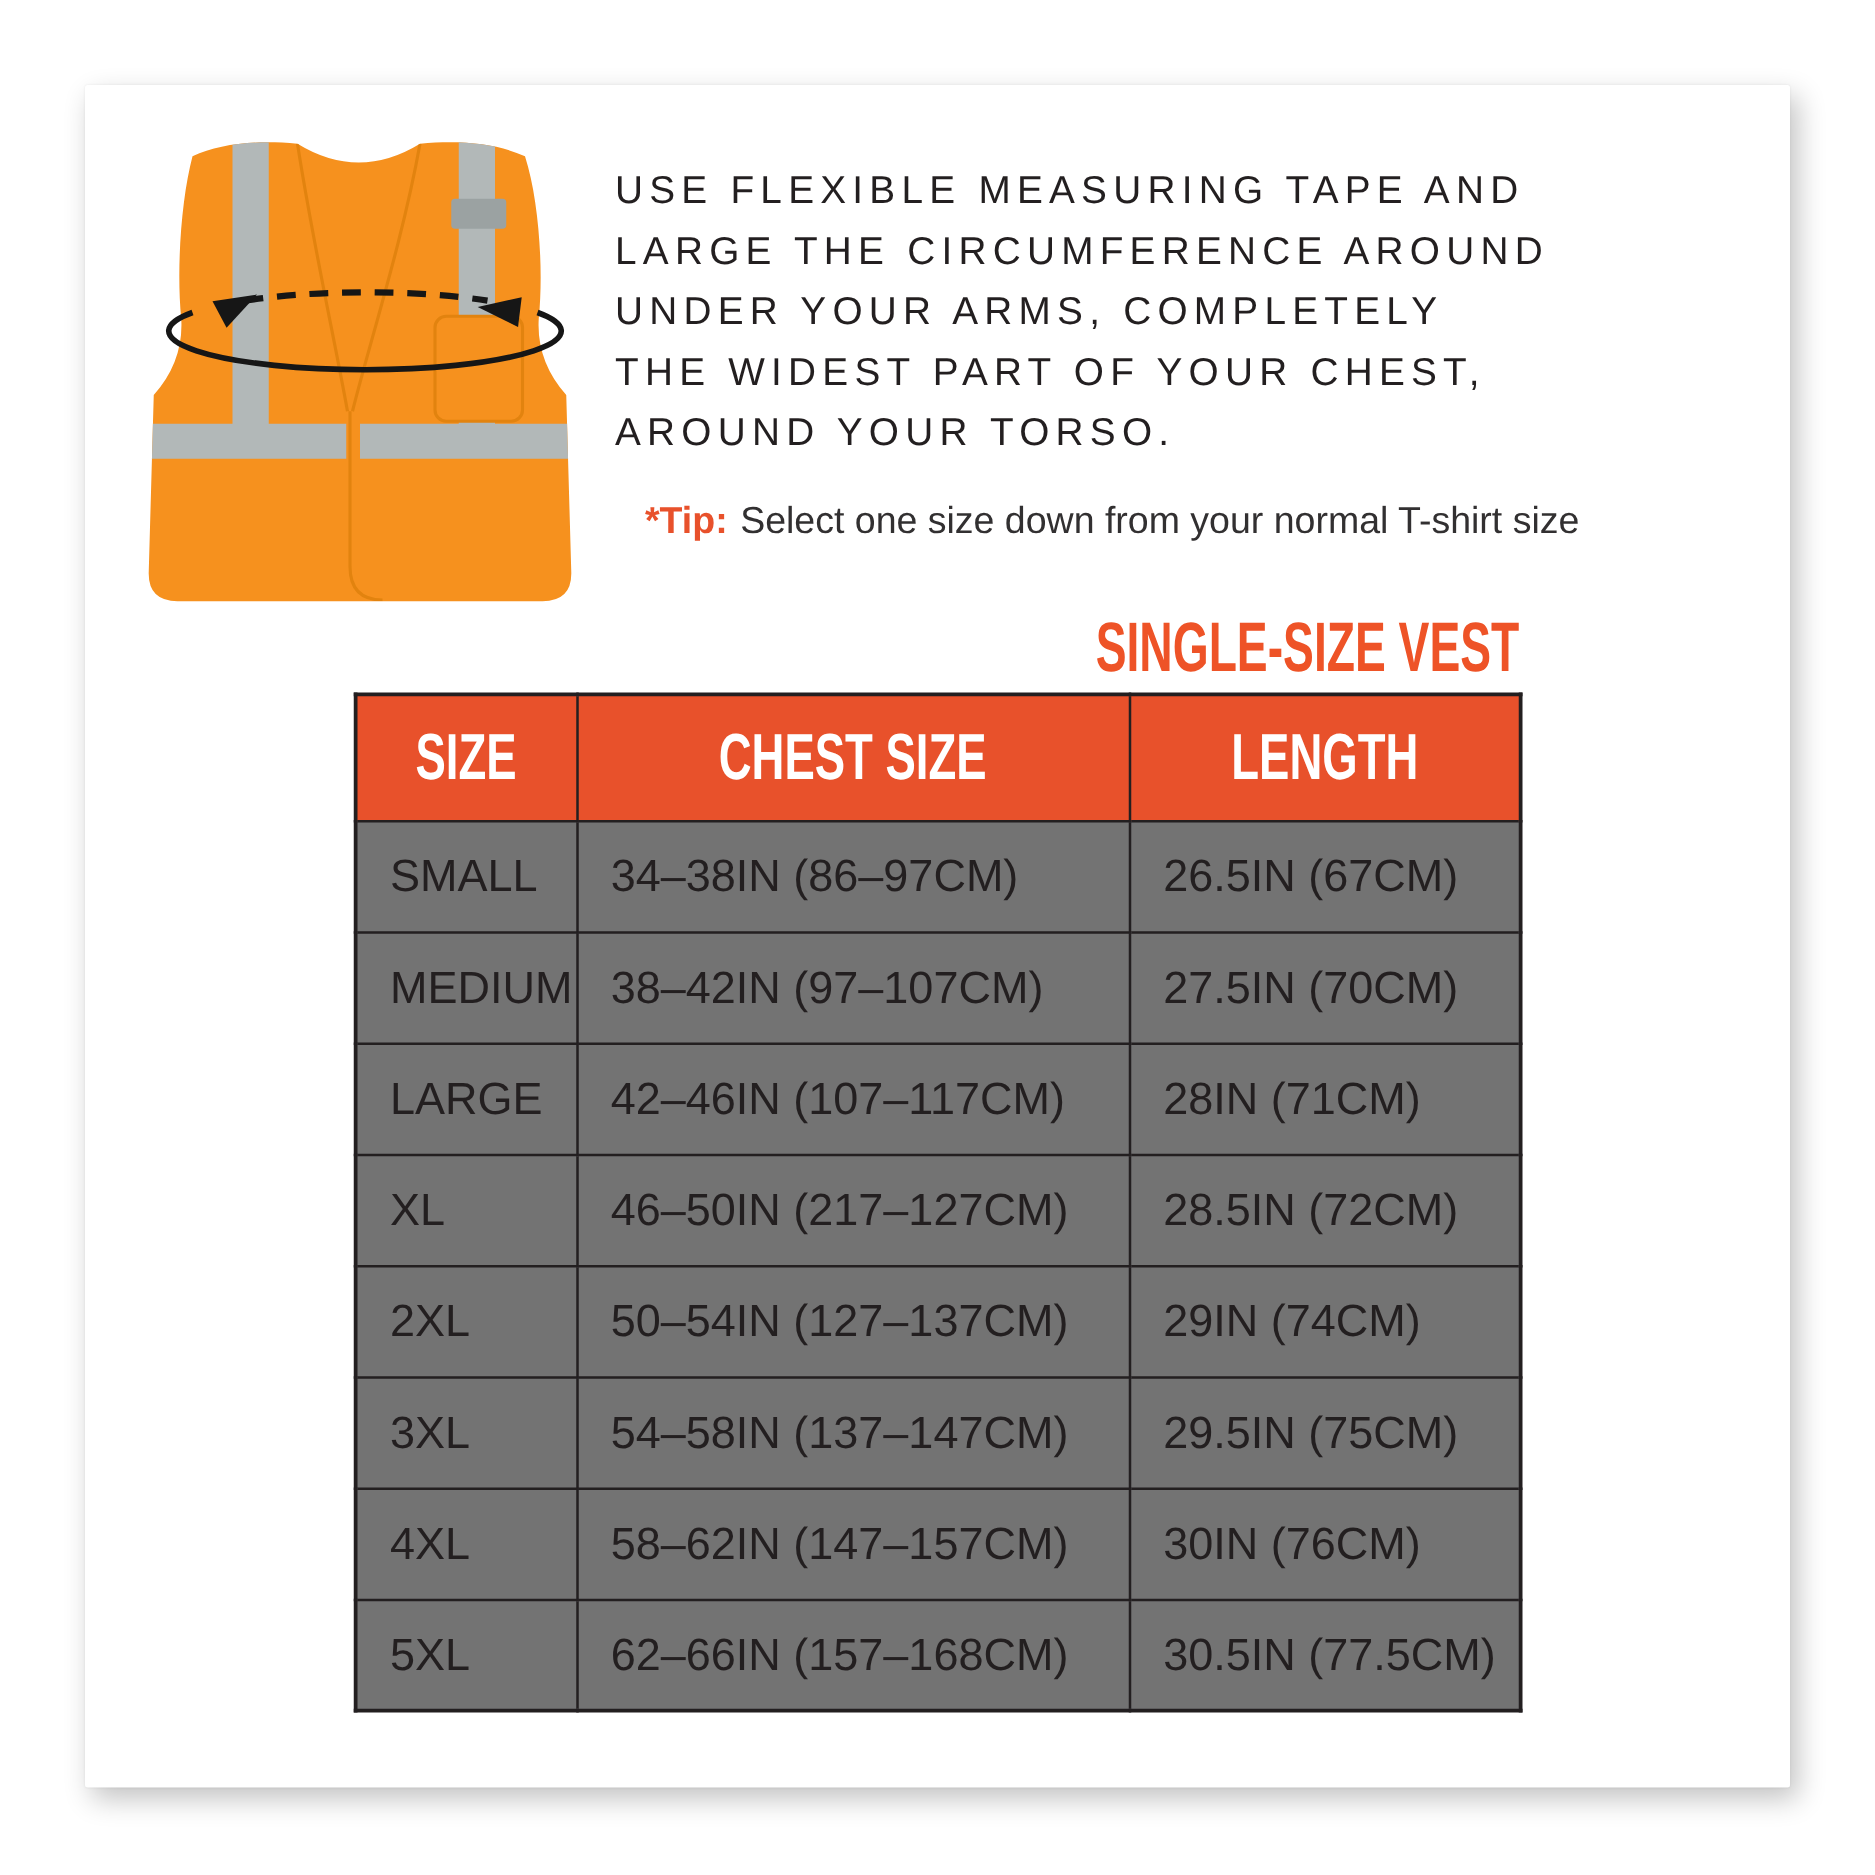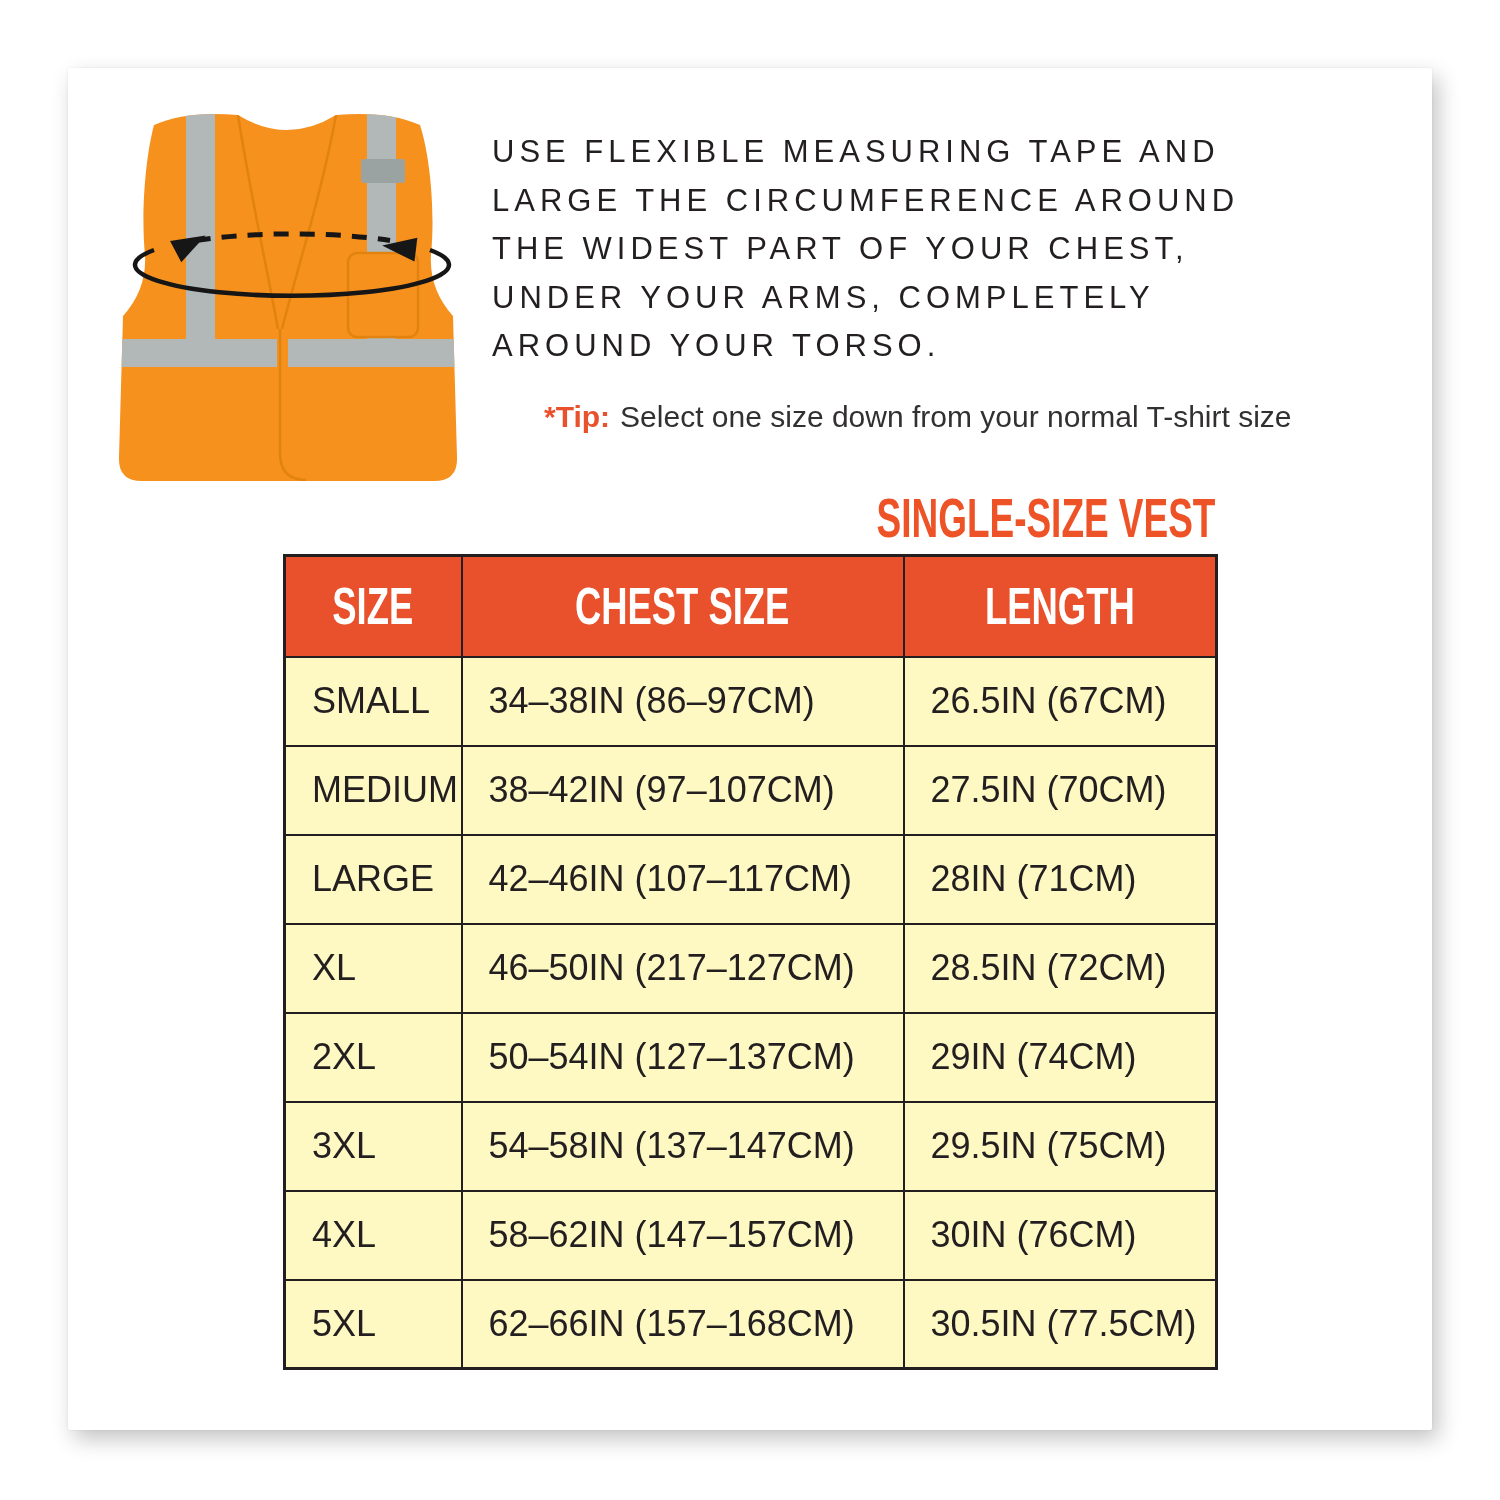--- a/index.html
+++ b/index.html
@@ -20,42 +20,42 @@
     box-shadow:6px 9px 22px rgba(0,0,0,.24), 0 0 2px rgba(0,0,0,.08);
   }
   .vest-svg{position:absolute;left:90px;top:103px;width:380px;height:392px;}
   .instructions{
     position:absolute;left:492px;top:128px;
     font-size:31px;line-height:48.5px;letter-spacing:5px;
     color:var(--ink);font-weight:400;
   }
   .instructions .line{white-space:nowrap;}
   .tip{position:absolute;left:516px;top:400px;font-size:30px;white-space:nowrap;color:#323031;}
-  .tip-label{color:var(--header-bg);font-weight:700;margin-right:10px;margin-left:28px;}
+  .tip-label{color:var(--header-bg);font-weight:700;margin-right:10px;}
   .chart-title{
     position:absolute;left:283px;top:485px;width:932px;
     text-align:right;font-size:56px;font-weight:700;color:var(--accent);
     white-space:nowrap;
   }
   .chart-title .squeeze{display:inline-block;transform:scaleX(.66);transform-origin:100% 60%;letter-spacing:0;}
   .size-table{
     position:absolute;left:283px;top:554px;width:932px;
     border-collapse:collapse;table-layout:fixed;
     border:3px solid var(--ink);
   }
   .size-table th,.size-table td{border:2.5px solid var(--ink);}
   .size-table thead tr{height:101px;}
   .size-table tbody tr{height:89px;}
   .size-table th{
     background:var(--header-bg);color:#ffffff;
     font-size:52px;font-weight:700;vertical-align:middle;
   }
   .size-table th .squeeze{display:inline-block;transform:scaleX(.7);transform-origin:center;white-space:nowrap;}
   .size-table td{
-    background:#fef9c3;font-size:36px;color:var(--ink);
+    background:#737373;font-size:36px;color:var(--ink);
     padding-left:26px;vertical-align:middle;white-space:nowrap;
   }
 </style>
 </head>
 <body>
 
 <div class="page">
   <div class="card"></div>
 
   <svg class="vest-svg" viewBox="0 0 380 392" aria-hidden="true">
@@ -93,22 +93,22 @@
       <polygon points="20,0 -14,-12 -14,12" fill="#161616"></polygon>
     </g>
     <g transform="translate(312,145) rotate(187)">
       <polygon points="20,0 -14,-12 -14,12" fill="#161616"></polygon>
     </g>
   </svg>
 
   <div class="instructions">
     <div class="line">USE FLEXIBLE MEASURING TAPE AND</div>
     <div class="line">LARGE THE CIRCUMFERENCE AROUND</div>
+    <div class="line">UNDER YOUR ARMS, COMPLETELY</div>
     <div class="line">THE WIDEST PART OF YOUR CHEST,</div>
-    <div class="line">UNDER YOUR ARMS, COMPLETELY</div>
     <div class="line">AROUND YOUR TORSO.</div>
   </div>
 
   <div class="tip">
     <span class="tip-label">*Tip:</span><span>Select one size down from your normal T-shirt size</span>
   </div>
 
   <div class="chart-title">
     <span class="squeeze">SINGLE-SIZE VEST</span>
   </div>

